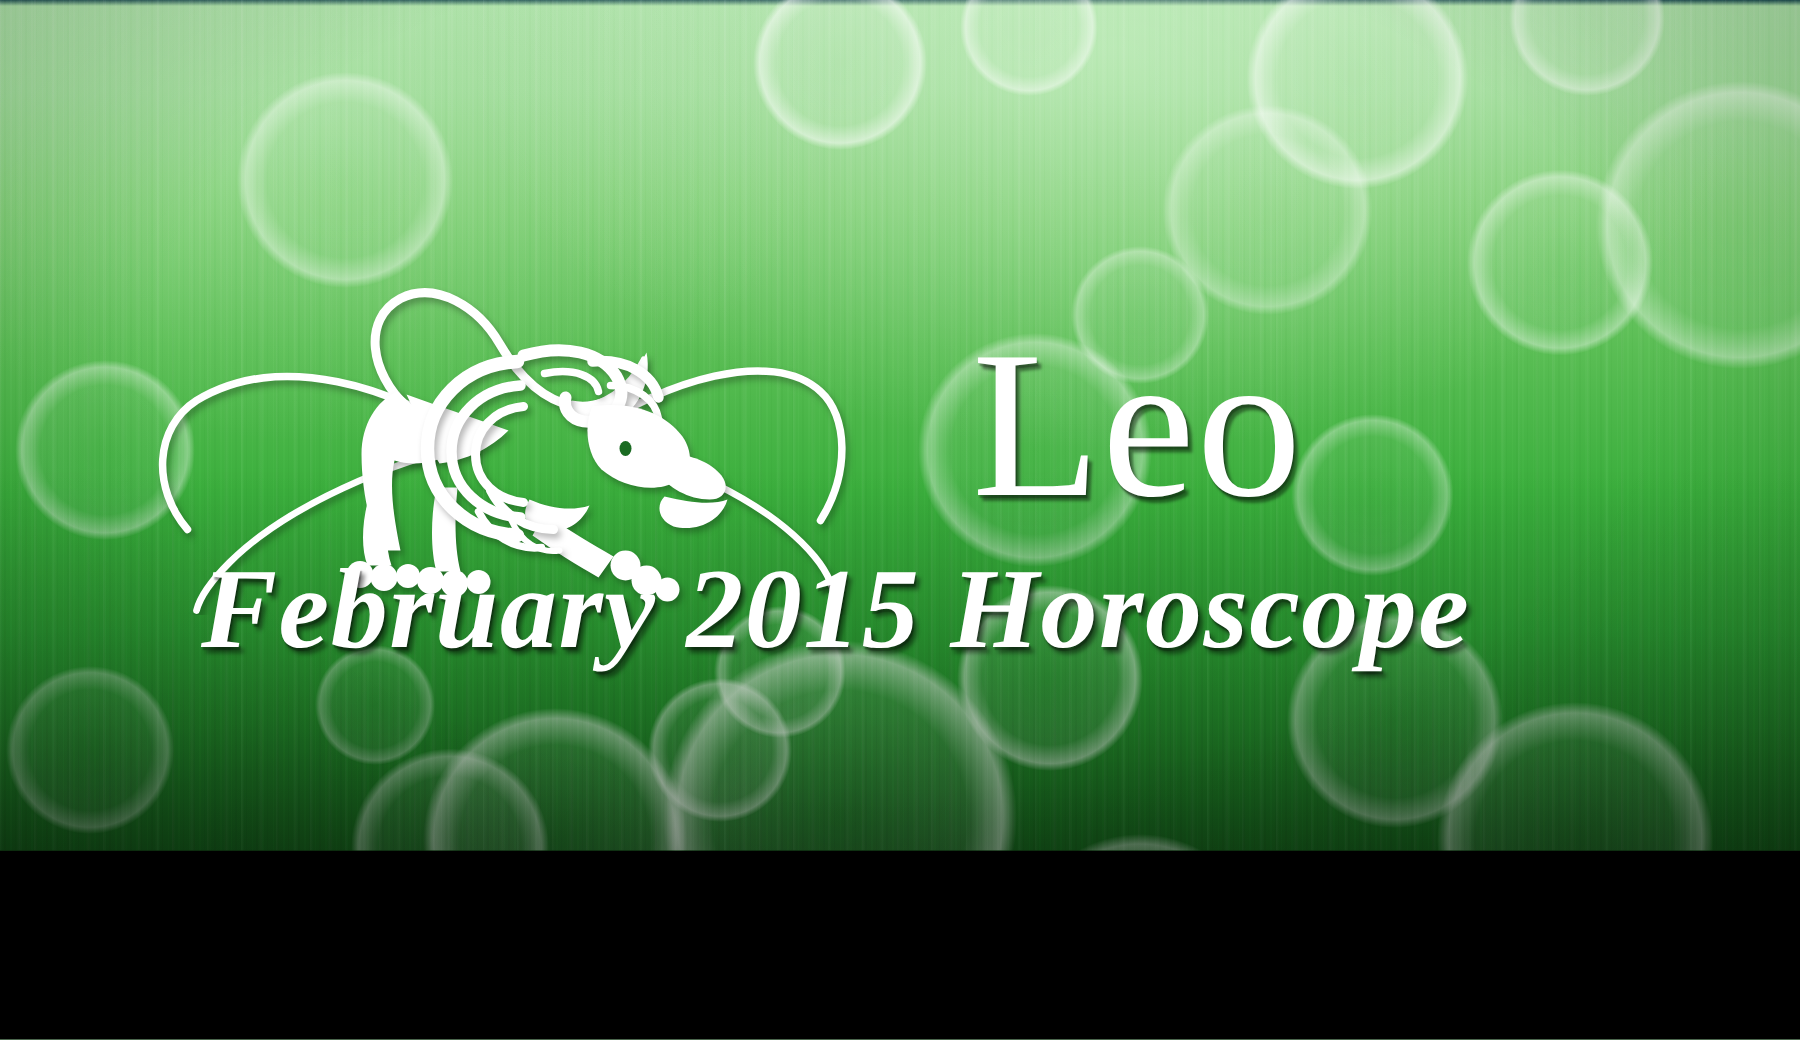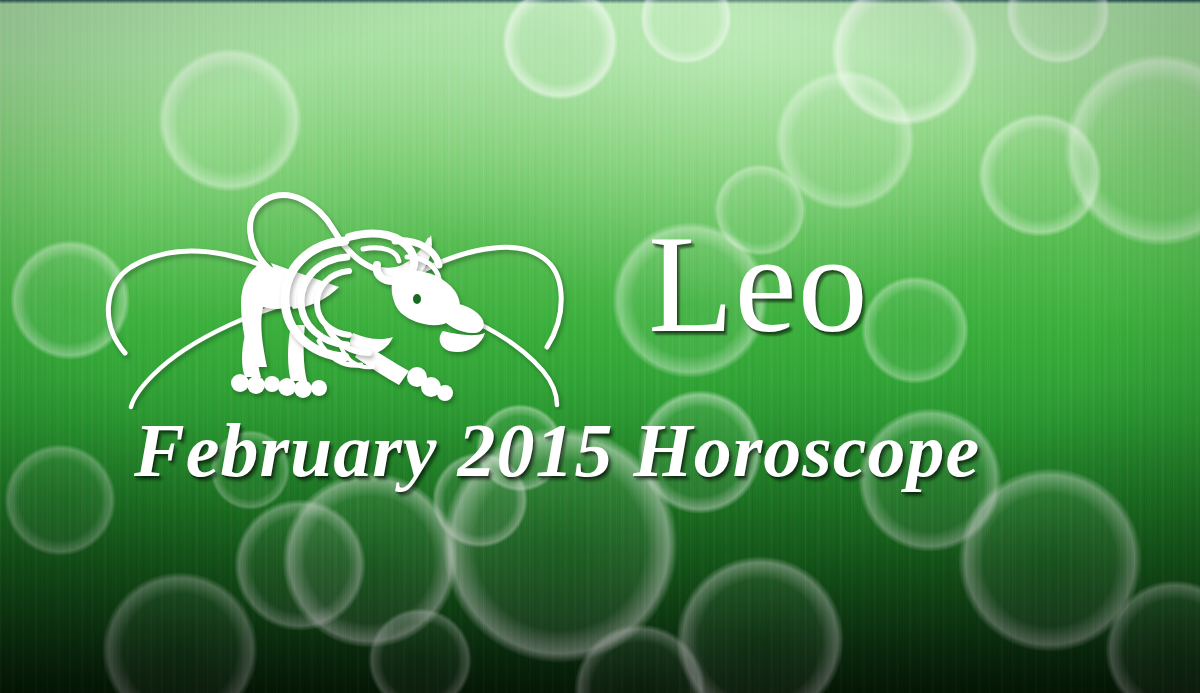--- a/index.html
+++ b/index.html
@@ -4,21 +4,21 @@
 <style>
   html, body {
     margin: 0;
     padding: 0;
     background: #000;
   }
 
   #banner {
     position: relative;
     width: 1200px;
-    height: 693px;
+    height: 567px;
     overflow: hidden;
     font-family: "Liberation Serif", "DejaVu Serif", serif;
     background: #2d9e35;
   }
 
   
 
   .bg-gradient {
     position: absolute;
     inset: 0;
@@ -131,21 +131,21 @@
     letter-spacing: 0px;
     text-shadow:
       2px 3px 2px rgba(0,0,0,0.45),
       1px 1px 1px rgba(0,0,0,0.35);
     white-space: nowrap;
   }
 
   .headline {
     position: absolute;
     left: 134px;
-    top: 412px;
+    top: 368px;
     font-size: 76px;
     line-height: 1;
     color: #ffffff;
     font-weight: 700;
     font-style: italic;
     letter-spacing: 1px;
     text-shadow:
       3px 4px 3px rgba(0,0,0,0.45),
       1px 2px 1px rgba(0,0,0,0.35);
     white-space: nowrap;

